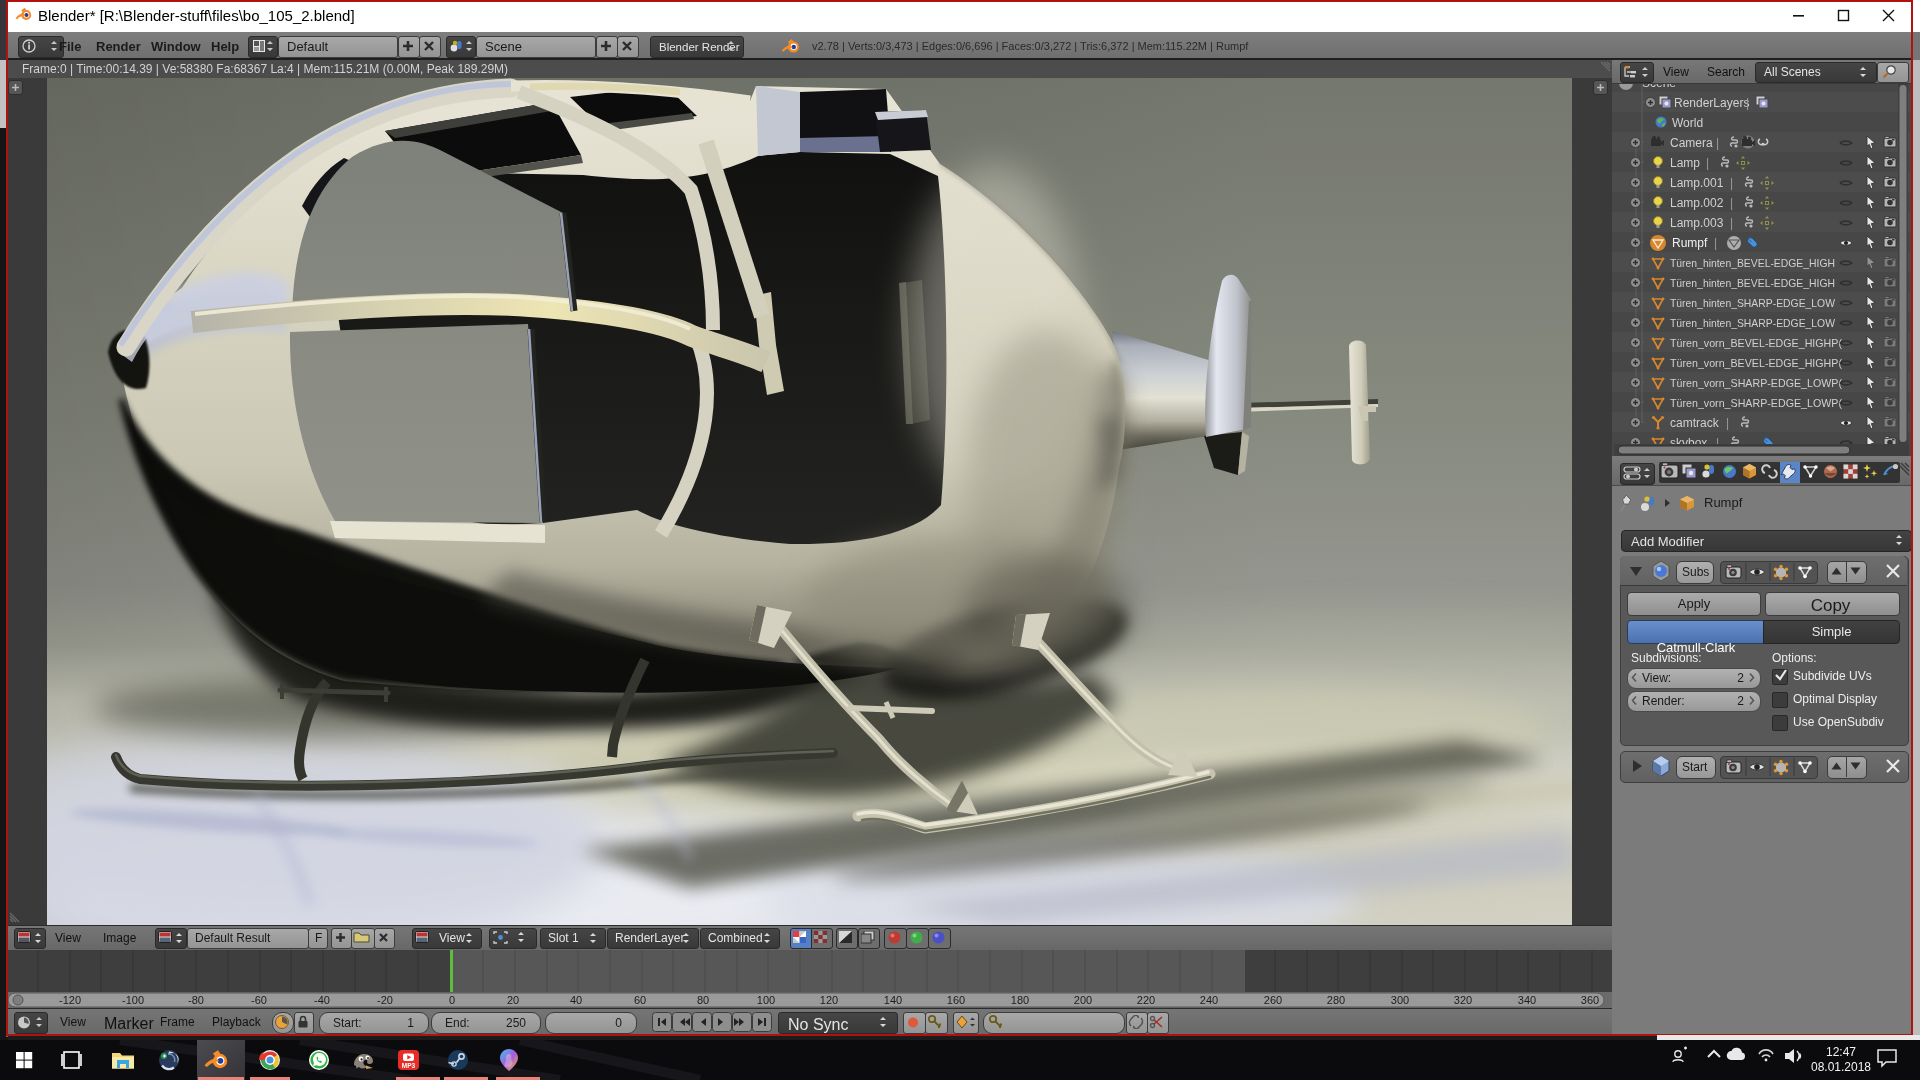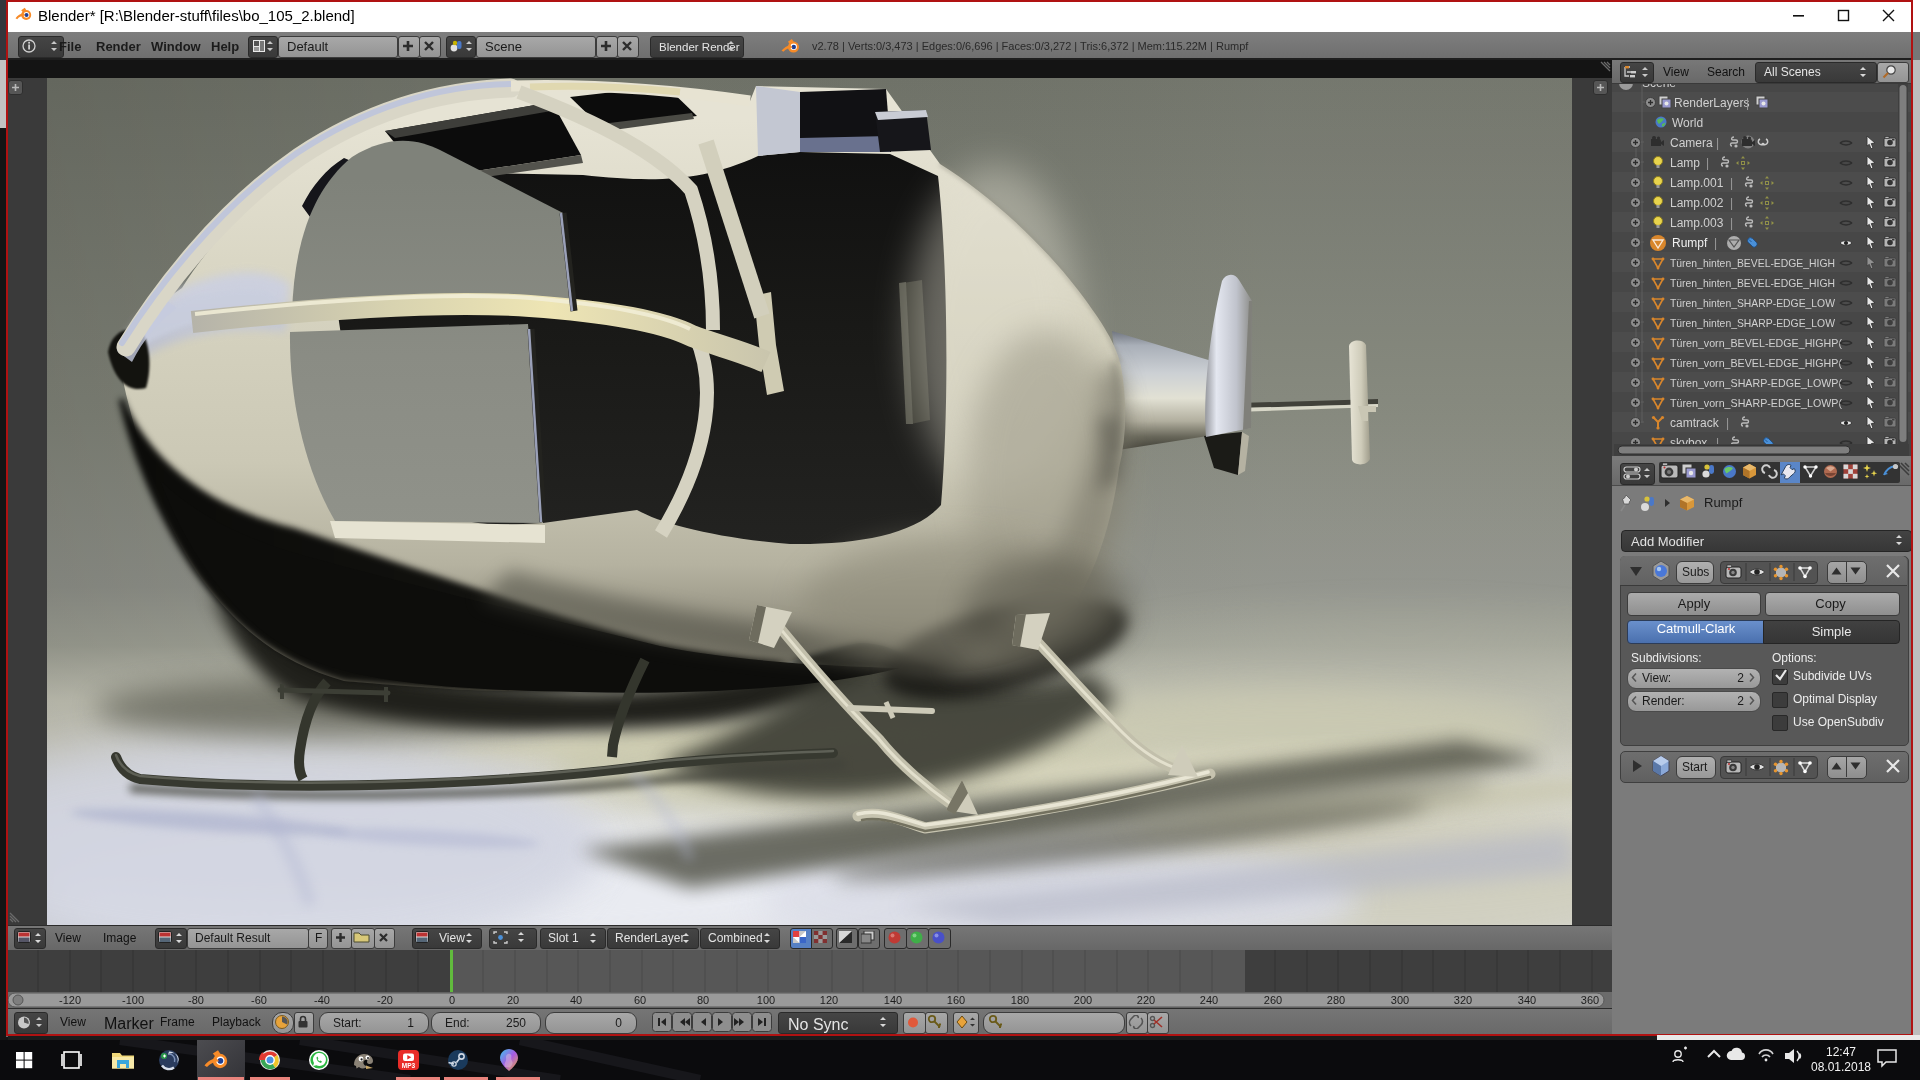--- a/index.html
+++ b/index.html
@@ -114,20 +114,23 @@
 
   <svg class="abs" style="left:781px;top:38px" width="20" height="17" viewBox="0 0 18 15">
     <circle cx="11.2" cy="8" r="5" fill="#f78b28"></circle>
     <circle cx="11.4" cy="7.8" r="2.9" fill="#fff"></circle>
     <circle cx="11.5" cy="7.9" r="2" fill="#1d3f95"></circle>
     <path d="M0.5,11.2 C2.5,8.5 5.5,6.6 8.5,6.3 L10.5,8.3 C7.5,8.6 4,9.8 2.2,12.2 Z" fill="#f78b28"></path>
     <path d="M6.2,3.2 L9.8,0.8 L11.5,3.4 L8,5.2 Z" fill="#f78b28"></path>
   </svg>
   <div class="abs" style="left:812px;top:40px;font-size:11px;color:#2a2a2a">v2.78 | Verts:0/3,473 | Edges:0/6,696 | Faces:0/3,272 | Tris:6,372 | Mem:115.22M | Rumpf</div>
 
+  <div class="abs" id="infostrip">
+      <span>Frame:0 | Time:00:14.39 | Ve:58380 Fa:68367 La:4 | Mem:115.21M (0.00M, Peak 189.29M)</span>
+    </div>
 
   <div class="abs" id="imged"></div>
   <div class="abs" style="left:8px;top:80px;width:13px;height:13px;background:#565656;border-radius:3px;border:1px solid #2e2e2e"></div>
   <svg class="abs" style="left:8px;top:80px" width="15" height="15" viewBox="0 0 15 15">
       <path d="M7.5,4 v7 M4,7.5 h7" stroke="#b9b9b9" stroke-width="1.6"></path>
     </svg>
   <div class="abs" style="left:1593px;top:80px;width:13px;height:13px;background:#565656;border-radius:3px;border:1px solid #2e2e2e"></div>
   <svg class="abs" style="left:1593px;top:80px" width="15" height="15" viewBox="0 0 15 15">
       <path d="M7.5,4 v7 M4,7.5 h7" stroke="#b9b9b9" stroke-width="1.6"></path>
     </svg>
@@ -1043,25 +1046,25 @@
       <path d="M28.5,13.5 L33.5,6.5 H23.5 Z" fill="#2e2e2e"></path>
     </svg>
   <svg class="abs" style="left:1884px;top:563px" width="18" height="16" viewBox="0 0 18 16">
       <path d="M3,2 L15,14 M15,2 L3,14" stroke="#e8e8e8" stroke-width="2.2"></path>
     </svg>
 
   <div class="abs" style="left:1627px;top:592px;width:132px;height:22px;background:linear-gradient(#ababab,#8f8f8f);border:1px solid #3c3c3c;border-radius:4px;text-align:center">
     <span style="position:absolute;left:0;right:0;top:3px;font-size:13px;color:#1a1a1a">Apply</span>
   </div>
   <div class="abs" style="left:1765px;top:592px;width:133px;height:22px;background:linear-gradient(#ababab,#8f8f8f);border:1px solid #3c3c3c;border-radius:4px;text-align:center">
-    <span style="position:absolute;left:0;right:4px;top:3px;font-size:13px;color:#1a1a1a">Copy</span>
+    <span style="position:absolute;left:0;right:4px;top:3px;font-size:17px;color:#1a1a1a">Copy</span>
   </div>
 
   <div class="abs" style="left:1627px;top:620px;width:136px;height:22px;background:linear-gradient(#6a90cc,#4a70ae);border:1px solid #2c3c58;border-radius:4px 0 0 4px;text-align:center">
-    <span style="position:absolute;left:0;right:0;top:0;font-size:13px;color:#ffffff">Catmull-Clark</span>
+    <span style="position:absolute;left:0;right:0;top:19px;font-size:13px;color:#ffffff">Catmull-Clark</span>
   </div>
   <div class="abs" style="left:1763px;top:620px;width:135px;height:22px;background:linear-gradient(#414141,#353535);border:1px solid #252525;border-radius:0 4px 4px 0;text-align:center">
     <span style="position:absolute;left:0;right:0;top:3px;font-size:13px;color:#e8e8e8">Simple</span>
   </div>
   <div class="abs" style="left:1631px;top:651px;font-size:12px;color:#ededed">Subdivisions:</div>
   <div class="abs" style="left:1772px;top:651px;font-size:12px;color:#ededed">Options:</div>
 
   <div class="abs" style="left:1627px;top:668px;width:132px;height:19px;background:linear-gradient(#b2b2b2,#989898);border:1px solid #4a4a4a;border-radius:9px">
     <span style="position:absolute;left:14px;top:2px;font-size:12px;color:#1a1a1a">View:</span>
       <span style="position:absolute;right:16px;top:2px;font-size:12px;color:#1a1a1a">2</span>

